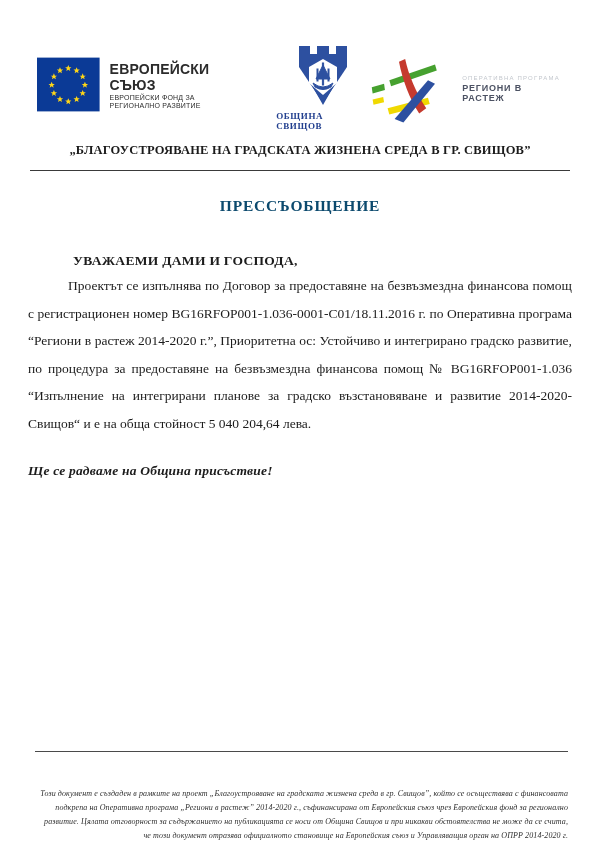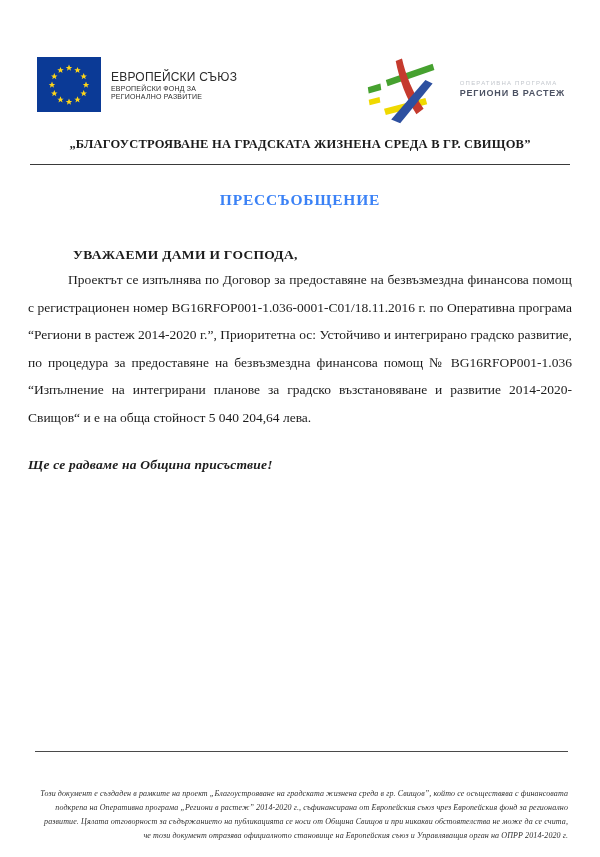--- a/index.html
+++ b/index.html
@@ -22,21 +22,21 @@
   
   .logos-row {
     display: flex;
     justify-content: space-between;
     align-items: flex-start;
     padding: 45px 35px 0 37px;
   }
   .eu-logo-block { display: flex; align-items: center; margin-top: 12px; }
   .eu-flag { width: 64px; height: 55px; display: block; }
   .eu-text { margin-left: 10px; font-family: "Liberation Sans", sans-serif; }
-  .eu-text .l1 { font-size: 12px; font-weight: normal; color: #2b2b2b; letter-spacing: .2px; }
+  .eu-text .l1 { font-size: 14px; font-weight: bold; color: #2b2b2b; letter-spacing: .2px; }
   .eu-text .l2, .eu-text .l3 { font-size: 7px; color: #2b2b2b; letter-spacing: .2px; margin-top: 1px; }
 
   .municipality-block { display: flex; flex-direction: column; align-items: center; margin-top: 0; margin-left: 20px; }
   .coat-svg { width: 72px; height: 62px; display: block; }
   .coat-caption {
     margin-top: 4px;
     font-size: 9px;
     font-weight: bold;
     color: #23408f;
     letter-spacing: .6px;
@@ -61,21 +61,21 @@
     padding-bottom: 12px;
   }
 
   
   .doc-title {
     margin-top: 26px;
     text-align: center;
     font-size: 15.5px;
     font-weight: bold;
     letter-spacing: .8px;
-    color: #3b82f6;
+    color: #0c4a6e;
   }
 
   
   .body-text { padding: 0 28px; }
   .salutation {
     margin-top: 38px;
     padding-left: 45px;
     font-size: 13.5px;
     font-weight: bold;
     letter-spacing: .3px;
@@ -147,20 +147,39 @@
         <use href="#star" x="17.3" y="19.5"></use>
         <use href="#star" x="23.5" y="13.3"></use>
       </svg>
       <div class="eu-text">
         <div class="l1">ЕВРОПЕЙСКИ СЪЮЗ</div>
         <div class="l2">ЕВРОПЕЙСКИ ФОНД ЗА</div>
         <div class="l3">РЕГИОНАЛНО РАЗВИТИЕ</div>
       </div>
     </div>
 
+    <div class="municipality-block">
+      <svg class="coat-svg" viewBox="0 0 72 62" xmlns="http://www.w3.org/2000/svg">
+
+        <path d="M12,1 h11 v8 h7 v-8 h12 v8 h7 v-8 h11 v15 l-8,6 v10 L36,60 L20,32 v-10 l-8,-6 Z" fill="#2d50a0"></path>
+        <path d="M12,12 h48 v10 L36,58 L12,22 Z" fill="#2d50a0"></path>
+
+        <polygon points="36,14 50,22 50,38 36,50 22,38 22,22" fill="#ffffff"></polygon>
+
+        <g fill="#2d50a0" stroke="#2d50a0">
+          <rect x="35.4" y="18" width="1.2" height="22"></rect>
+          <path d="M36,20 L29,34 L36,34 Z"></path>
+          <path d="M36,20 L43,34 L36,34 Z"></path>
+          <path d="M26,38 Q36,46 46,38 L44,42 Q36,47 28,42 Z"></path>
+          <rect x="30" y="24" width="1" height="12"></rect>
+          <rect x="41" y="24" width="1" height="12"></rect>
+        </g>
+      </svg>
+      <div class="coat-caption">ОБЩИНА СВИЩОВ</div>
+    </div>
 
     <div class="oprr-block">
       <svg class="oprr-svg" viewBox="0 0 80 80" xmlns="http://www.w3.org/2000/svg">
 
         <polygon points="2,38 16,34 17,41 3,45" fill="#46a12f"></polygon>
         <polygon points="3,52 15,49 16,55 4,58" fill="#f0d900"></polygon>
 
         <polygon points="22,30 74,12 76,19 24,37" fill="#46a12f"></polygon>
 
         <polygon points="20,62 66,50 68,57 22,69" fill="#f0d900"></polygon>

